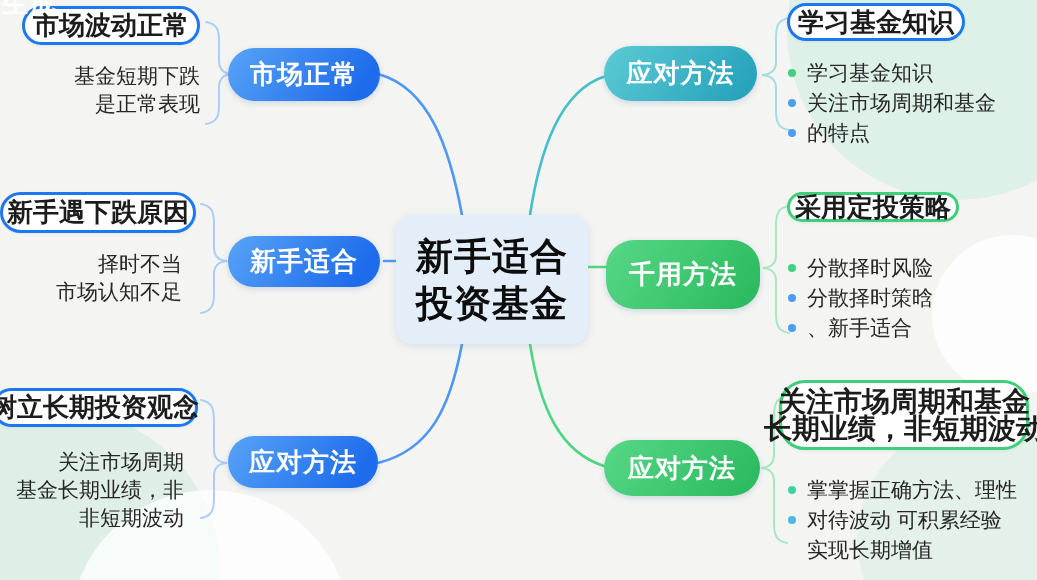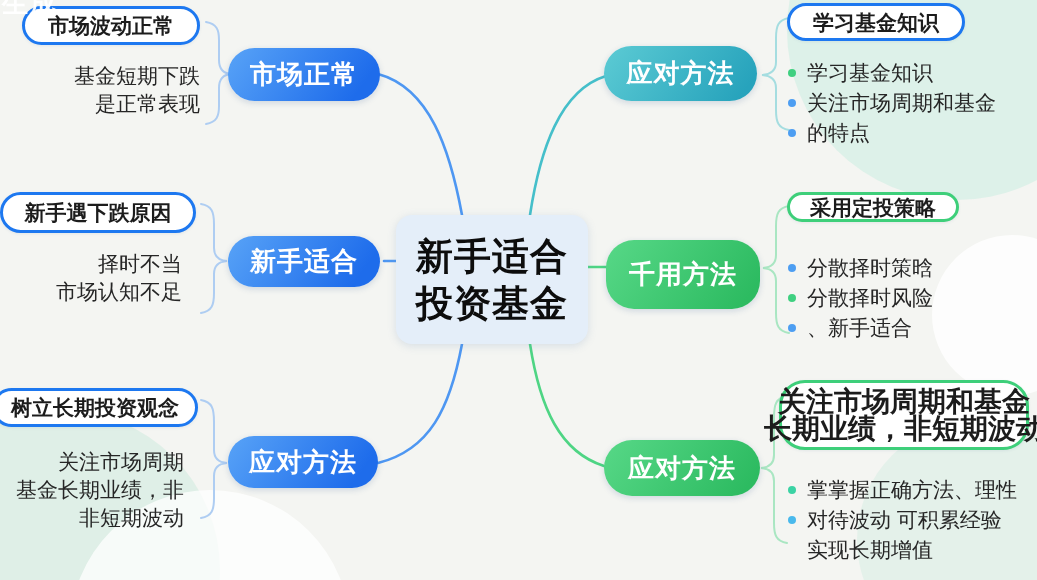--- a/index.html
+++ b/index.html
@@ -19,21 +19,21 @@
   .deco-br { right:-60px; bottom:-80px; width:240px; height:240px; background:rgba(221,240,231,0.7); }
 
   svg.links { position:absolute; left:0; top:0; z-index:1; }
 
   .node { position:absolute; z-index:2; }
 
   
   .tbox {
     display:flex; align-items:center; justify-content:center;
     background:#ffffff; border-radius:22px;
-    font-weight:bold; color:#1c1c1c; font-size:21px;
+    font-weight:bold; color:#1c1c1c; font-size:26px;
     box-shadow:0 1px 3px rgba(80,110,150,0.10);
     text-align:center; line-height:27px;
   }
   .tbox.blue  { border:3px solid #1d78f0; }
   .tbox.green { border:3px solid #3ecf7a; }
   .tbox .tline { white-space:nowrap; }
 
   
   .pill {
     display:flex; align-items:center; justify-content:center;
@@ -168,26 +168,26 @@
   </div>
 
   <div class="node pill green" style="left:606px; top:240px; width:154px; height:69px;">
     <span>千用方法</span>
   </div>
   <div class="node tbox green" style="left:787px; top:192px; width:172px; height:30px;">
     <span class="tline">采用定投策略</span>
   </div>
   <div class="node bullets" style="left:788px; top:253px;">
     <div class="bullet-row">
-      <span class="dot" style="background-color: rgb(77, 158, 242);"></span>
-      <span class="btext">分散择时策晗</span>
-    </div>
-    <div class="bullet-row">
       <span class="dot" style="background-color: rgb(63, 208, 128);"></span>
       <span class="btext">分散择时风险</span>
+    </div>
+    <div class="bullet-row">
+      <span class="dot" style="background-color: rgb(77, 158, 242);"></span>
+      <span class="btext">分散择时策晗</span>
     </div>
     <div class="bullet-row">
       <span class="dot" style="background-color: rgb(77, 158, 242);"></span>
       <span class="btext">、新手适合</span>
     </div>
   </div>
 
   <div class="node pill green" style="left:604px; top:440px; width:156px; height:56px;">
     <span>应对方法</span>
   </div>

